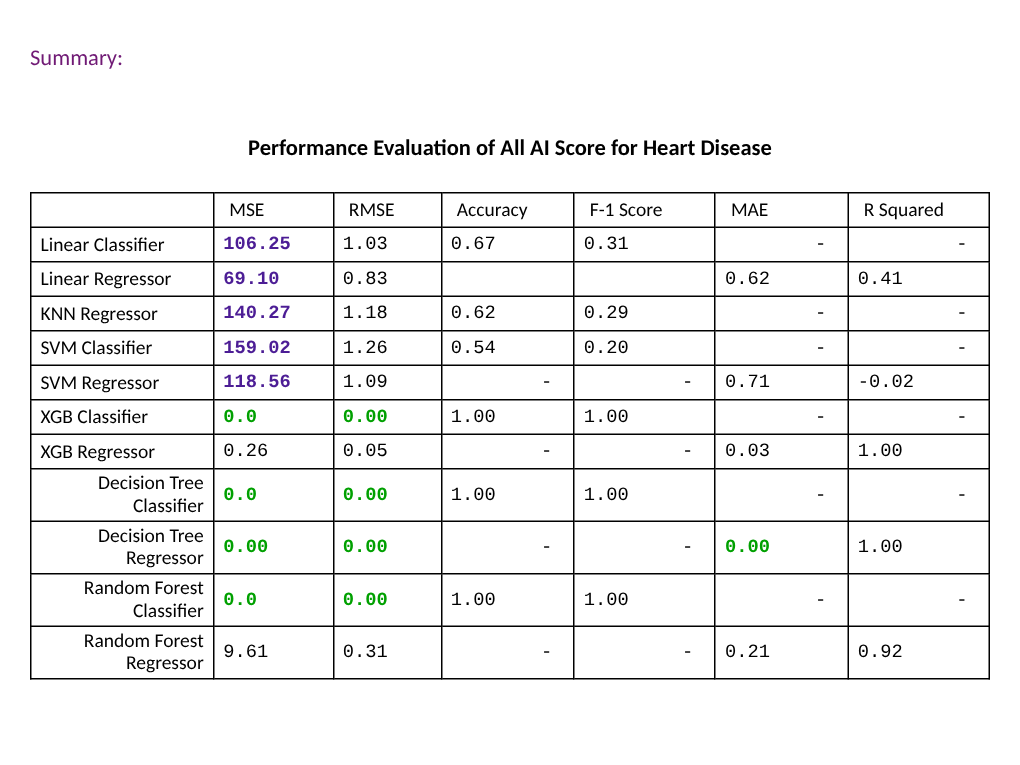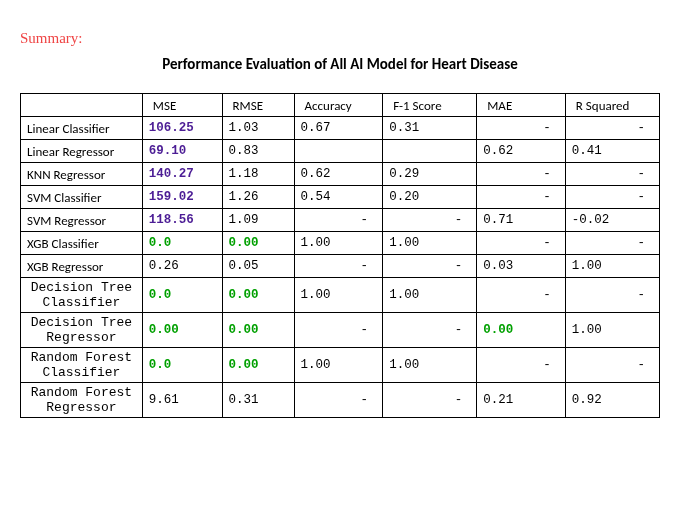--- a/index.html
+++ b/index.html
@@ -9,23 +9,22 @@
     font-family: Calibri, Arial, sans-serif;
     width: 680px;
     height: 510px;
     overflow: hidden;
   }
   .page {
     padding: 30px 20px 20px 20px;
   }
   .summary-label {
     font-size: 15px;
-    color: #ef4444;
-    margin-bottom: 8px;
-    font-family: Liberation Serif, serif;
+    color: #701a75;
+    margin-bottom: 42px;
   }
   .title {
     text-align: center;
     font-size: 15px;
     font-weight: bold;
     color: #000;
     margin-bottom: 20px;
   }
   table {
     border-collapse: collapse;
@@ -49,41 +48,40 @@
   .col-rmse { width: 65px; }
   .col-acc { width: 80px; }
   .col-f1 { width: 85px; }
   .col-mae { width: 80px; }
   .col-r2 { width: 85px; }
   td.name-cell {
     text-align: left;
     margin-left: 48px;
   }
   td.name-cell.center {
-    text-align: center;
-    font-family: Liberation Mono, monospace;
+    text-align: right;
   }
   td.val {
     font-family: "Courier New", Courier, monospace;
     font-size: 12.5px;
     text-align: left;
   }
   td.val.dash {
     text-align: right;
     padding-right: 14px;
   }
   .red { color: #4c1d95; font-weight:bold;}
   .green { color: #00a000; font-weight:bold;}
 </style>
 </head>
 <body>
 
 <div class="page">
   <div class="summary-label">Summary:</div>
-  <div class="title">Performance Evaluation of All AI Model for Heart Disease</div>
+  <div class="title">Performance Evaluation of All AI Score for Heart Disease</div>
 
   <table>
     <colgroup>
       <col class="col-name">
         <col class="col-mse">
         <col class="col-rmse">
       <col class="col-acc">
         <col class="col-f1">
         <col class="col-mae">
         <col class="col-r2">

